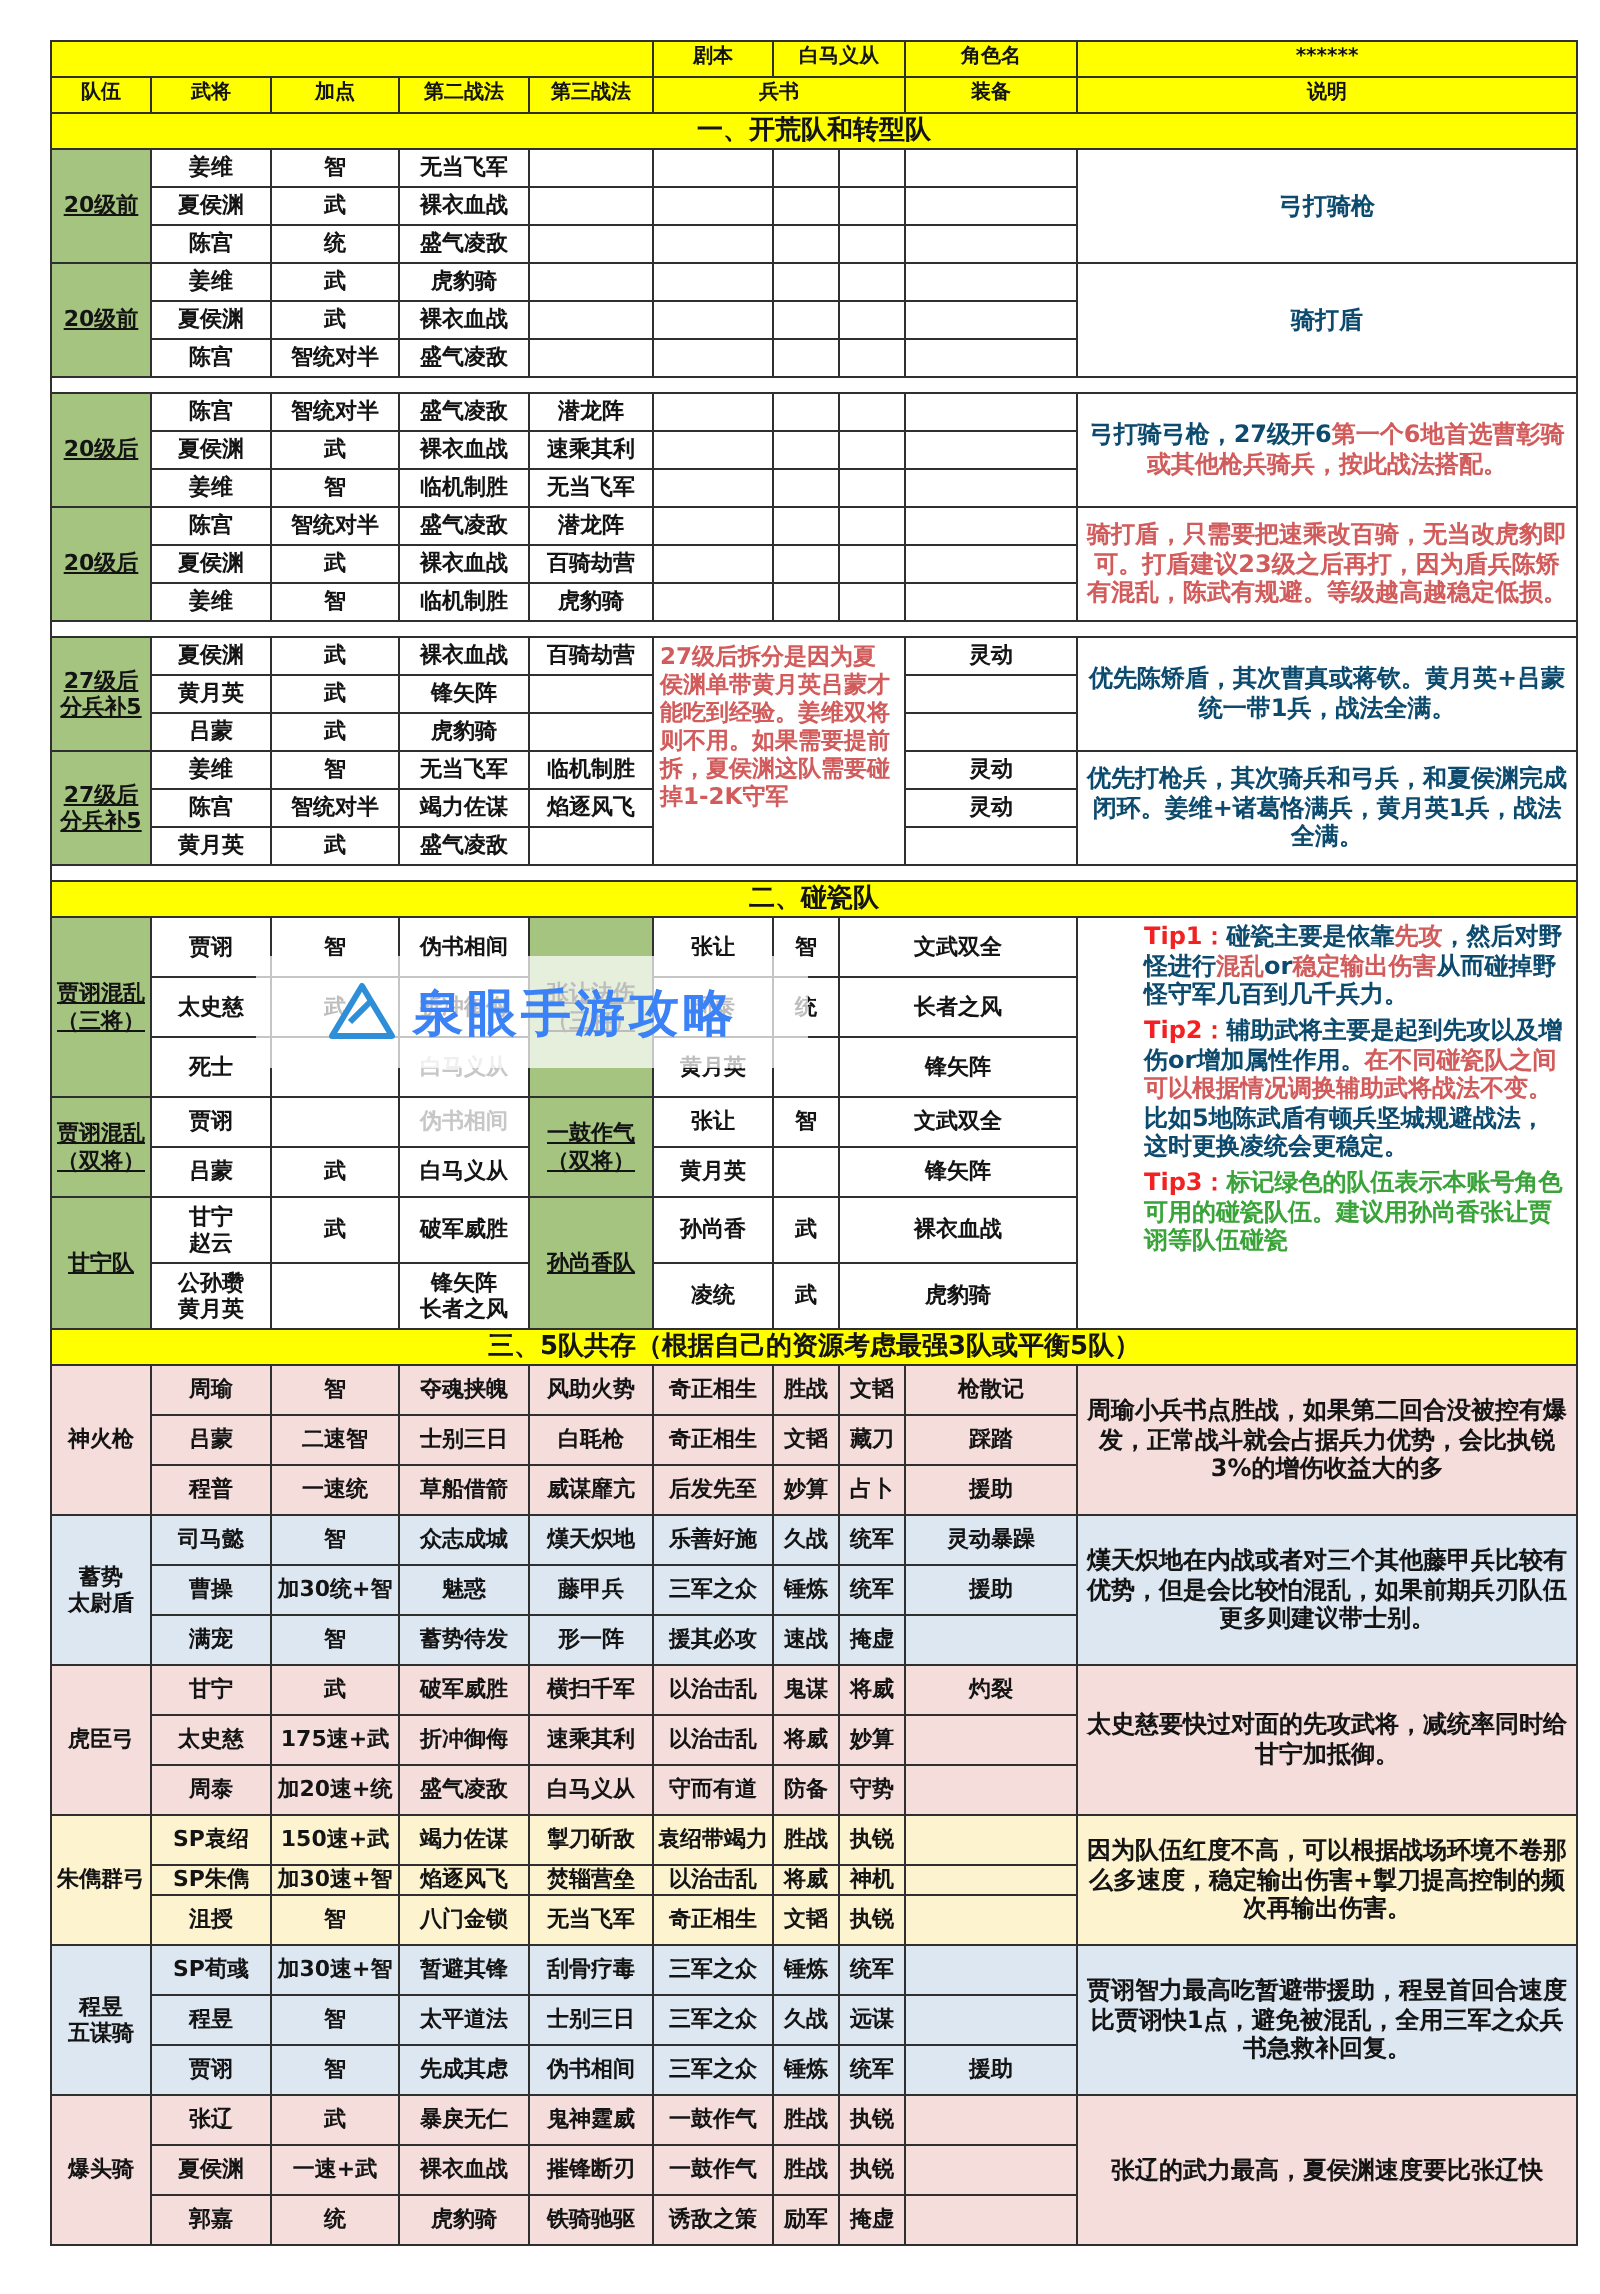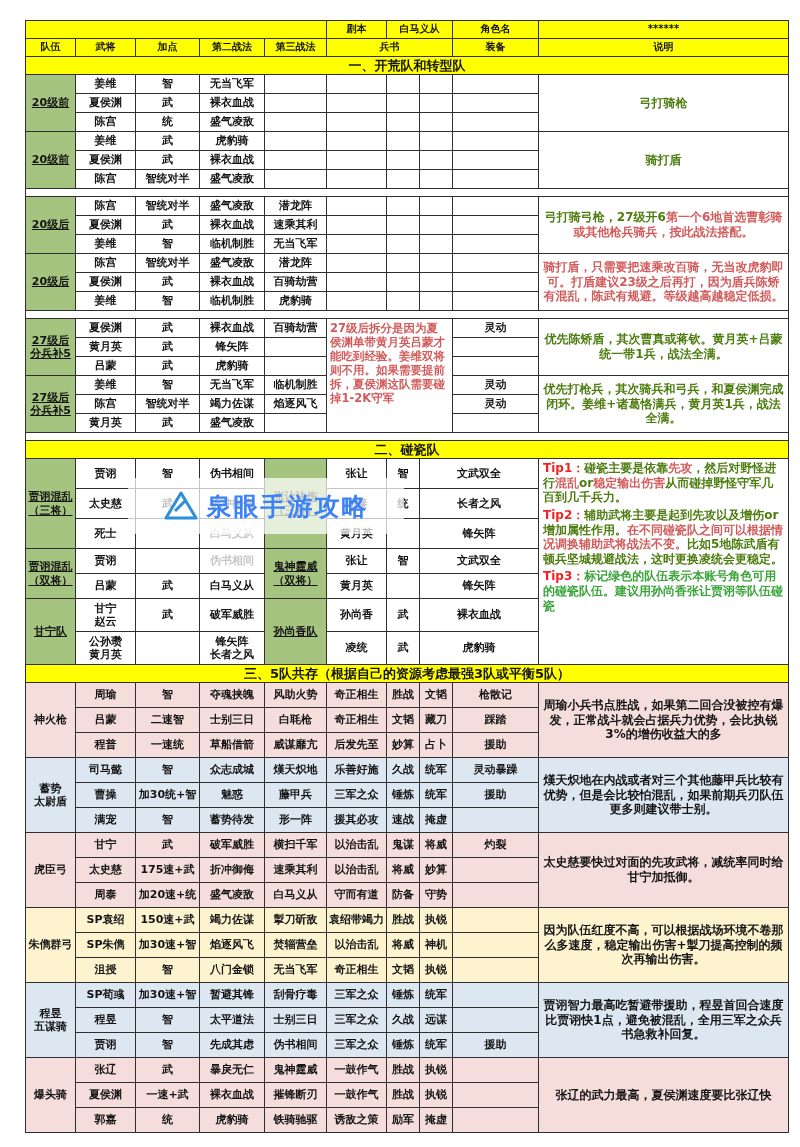--- a/index.html
+++ b/index.html
@@ -11,26 +11,26 @@
      text-align:center;vertical-align:middle;padding:0 1px;color:#141414;
      line-height:1.22;overflow:hidden;word-break:break-all;}
   .yh{background:var(--yellow,#ffff00);font-size:10px;}
   .sec{background:var(--yellow,#ffff00);font-size:13px;}
   .team1{background:var(--green,#a5c47f);text-decoration:underline;}
   .desc{font-size:12px;text-align:center;padding:1px 4px;}
   .ctr{text-align:center;}
   .rednote{color:var(--redsoft,#d25b5b);font-size:11.5px;text-align:left;
            vertical-align:top;padding:2px 3px;}
   .tips{font-size:12px;text-align:left;vertical-align:top;padding:2px 4px;}
-  .tips div{margin-bottom:3px;}
+  .tips div{margin-bottom:3px;margin-left:29px;}
   .fade{color:#c7c7c7;}
   .pink{background:var(--pink,#f5dddc);}
   .blue{background:var(--blue,#dde7f2);}
   .cream{background:var(--cream,#fdf3cf);}
-  .seg-k{color:#4d7c0f;}
+  .seg-k{color:#0c4a6e;}
   .seg-r{color:var(--redsoft,#d25b5b);}
   .seg-g{color:var(--greentext,#3aa43a);}
   .seg-R{color:var(--redbright,#f22222);}
   .watermark{position:absolute;left:128px;top:478px;width:276px;height:56px;
      background:rgba(255,255,255,0.72);display:flex;align-items:center;
      justify-content:center;gap:9px;z-index:5;}
   .wm-text{font-size:25px;font-weight:bold;color:#3b82f6;letter-spacing:2px;
      font-family:"DejaVu Sans",sans-serif;}
 </style>
 </head>
@@ -287,21 +287,21 @@
           <td class="fade">白马义从</td>
           <td>黄月英</td>
           <td></td>
           <td colspan="2">锋矢阵</td>
         </tr>
         <tr style="height: 25px;">
           <td rowspan="2" class="team1">贾诩混乱（双将）</td>
           <td>贾诩</td>
           <td></td>
           <td class="fade">伪书相间</td>
-          <td rowspan="2" class="team1">鬼神霆威（双将）</td>
+          <td rowspan="2" class="team1">一鼓作气（双将）</td>
           <td>张让</td>
           <td>智</td>
           <td colspan="2">文武双全</td>
         </tr>
         <tr style="height: 25px;">
           <td>吕蒙</td>
           <td>武</td>
           <td>白马义从</td>
           <td>黄月英</td>
           <td></td>
@@ -429,21 +429,21 @@
           <td class="cream">SP袁绍</td>
           <td class="cream">150速+武</td>
           <td class="cream">竭力佐谋</td>
           <td class="cream">掣刀斫敌</td>
           <td class="cream">袁绍带竭力</td>
           <td class="cream">胜战</td>
           <td class="cream">执锐</td>
           <td class="cream"></td>
           <td rowspan="3" class="cream desc">因为队伍红度不高，可以根据战场环境不卷那么多速度，稳定输出伤害+掣刀提高控制的频次再输出伤害。</td>
         </tr>
-        <tr style="height: 25px;">
+        <tr style="height: 15px;">
           <td class="cream">SP朱儁</td>
           <td class="cream">加30速+智</td>
           <td class="cream">焰逐风飞</td>
           <td class="cream">焚辎营垒</td>
           <td class="cream">以治击乱</td>
           <td class="cream">将威</td>
           <td class="cream">神机</td>
           <td class="cream"></td>
         </tr>
         <tr style="height: 25px;">

